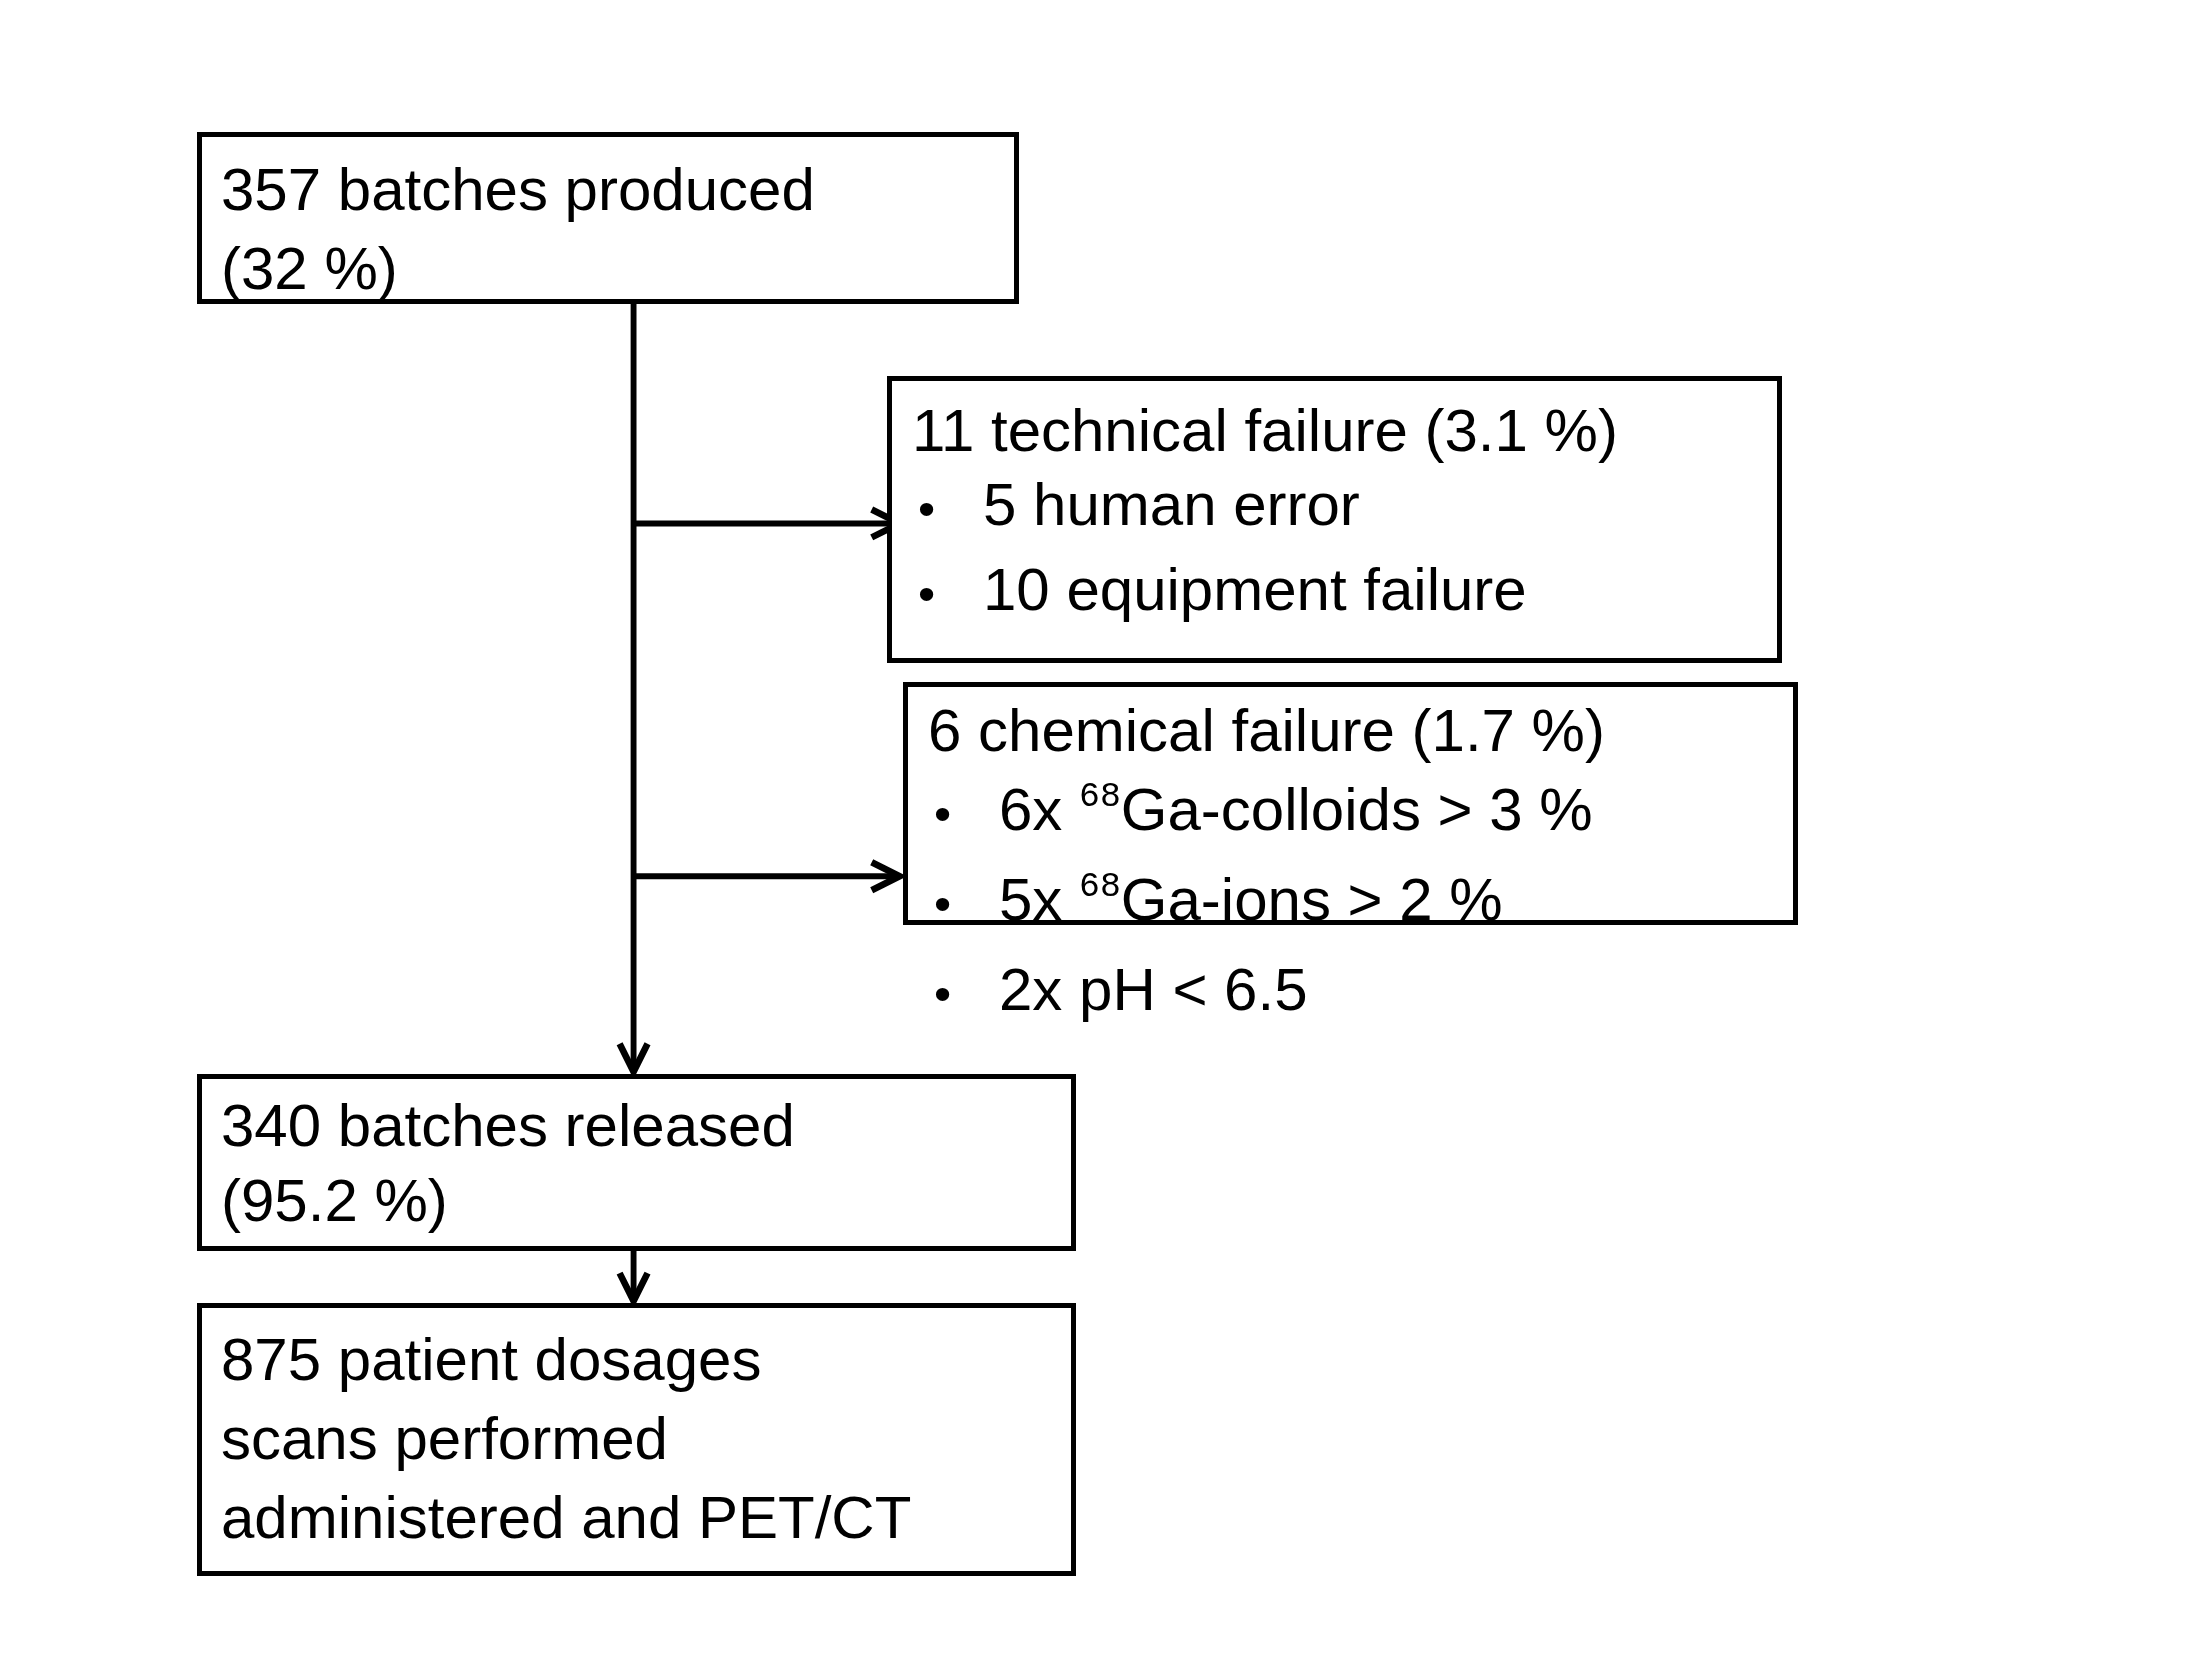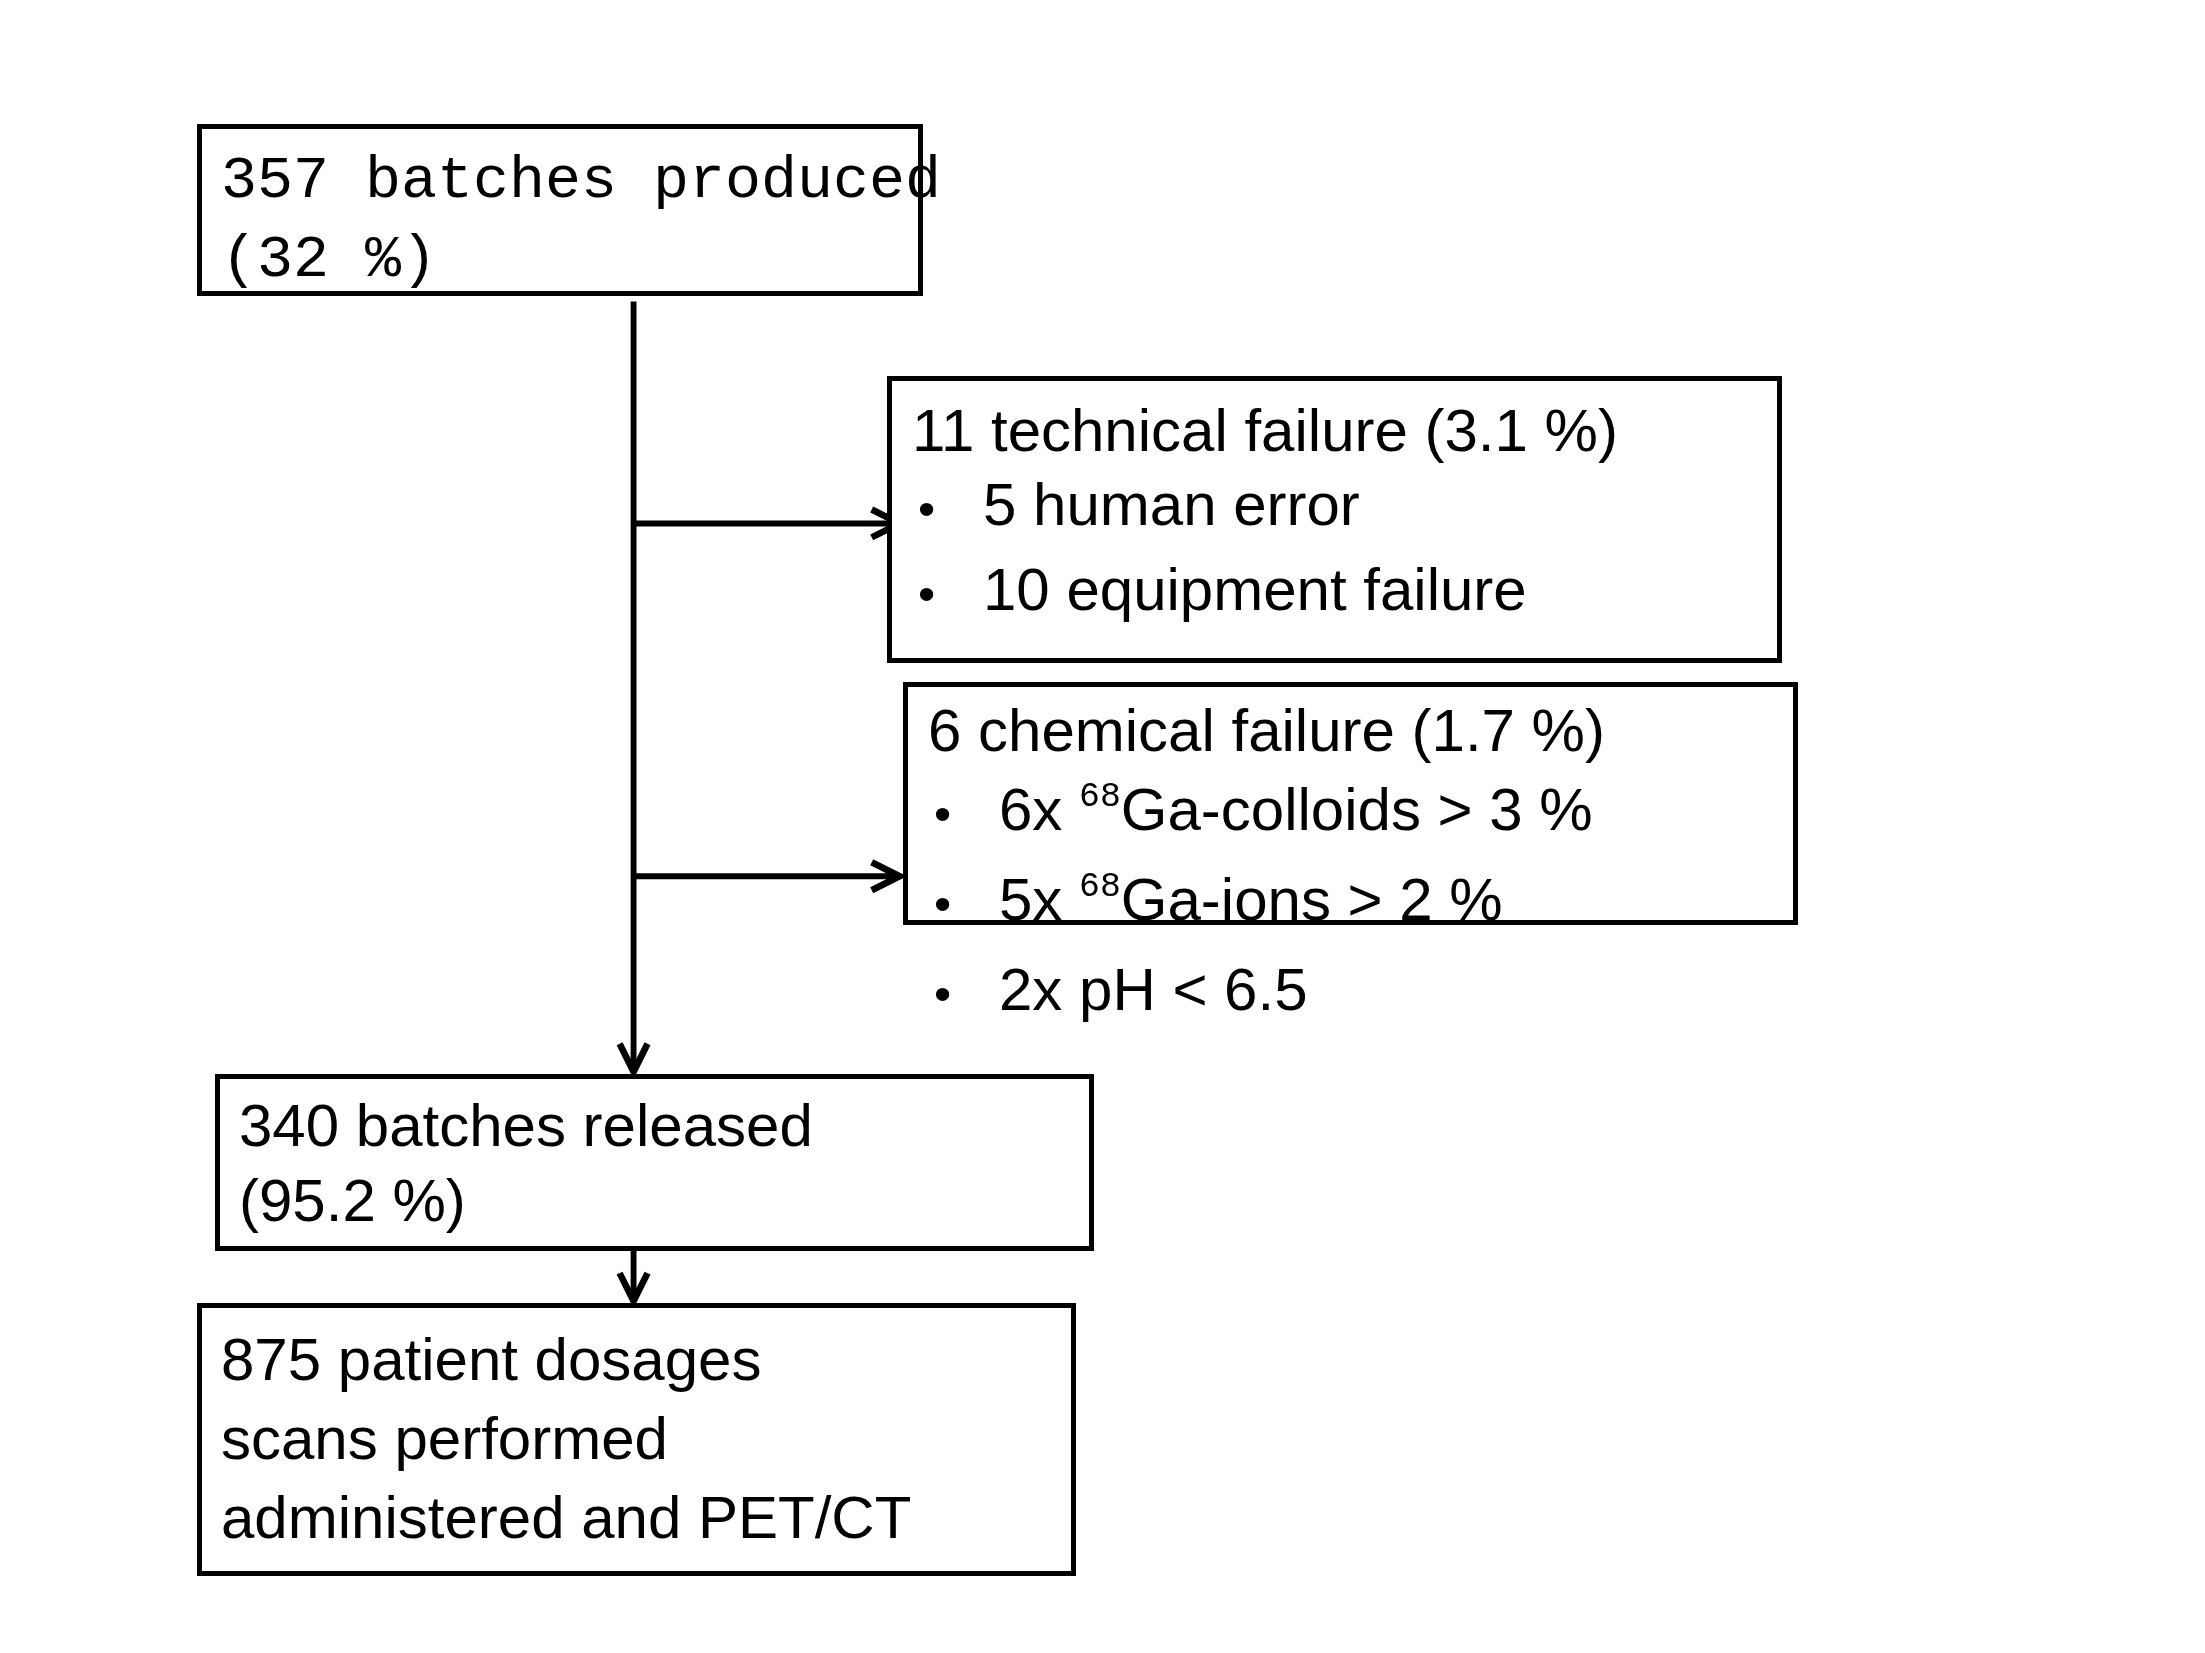--- a/index.html
+++ b/index.html
@@ -31,32 +31,30 @@
     background: #ffffff;
     z-index: 1;
     font-size: 60px;
     line-height: 77px;
     white-space: nowrap;
   }
   .box .line { white-space: nowrap; }
 
   
   .box-produced {
-    left: 197px; top: 124px;
-    width: 726px; height: 172px;
+    left: 197px; top: 132px;
+    width: 822px; height: 172px;
     padding: 13.2px 7.4px 0 19px;
     line-height: 79px;
-    font-family: Liberation Mono, monospace;
   }
   .box-released {
     left: 197px; top: 1074px;
     width: 879px; height: 177px;
     padding: 8.8px 7.4px 0 19px;
     line-height: 75px;
-    margin-left: 18px;
   }
   .box-dosages {
     left: 197px; top: 1303px;
     width: 879px; height: 273px;
     padding: 11.8px 7.4px 0 19px;
     line-height: 79px;
   }
 
   
   .box-technical {

